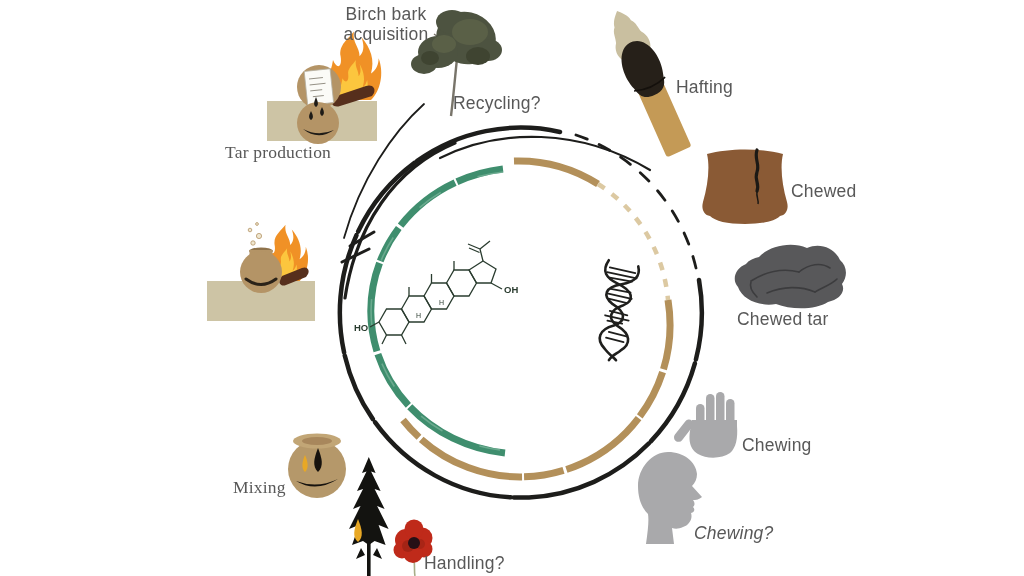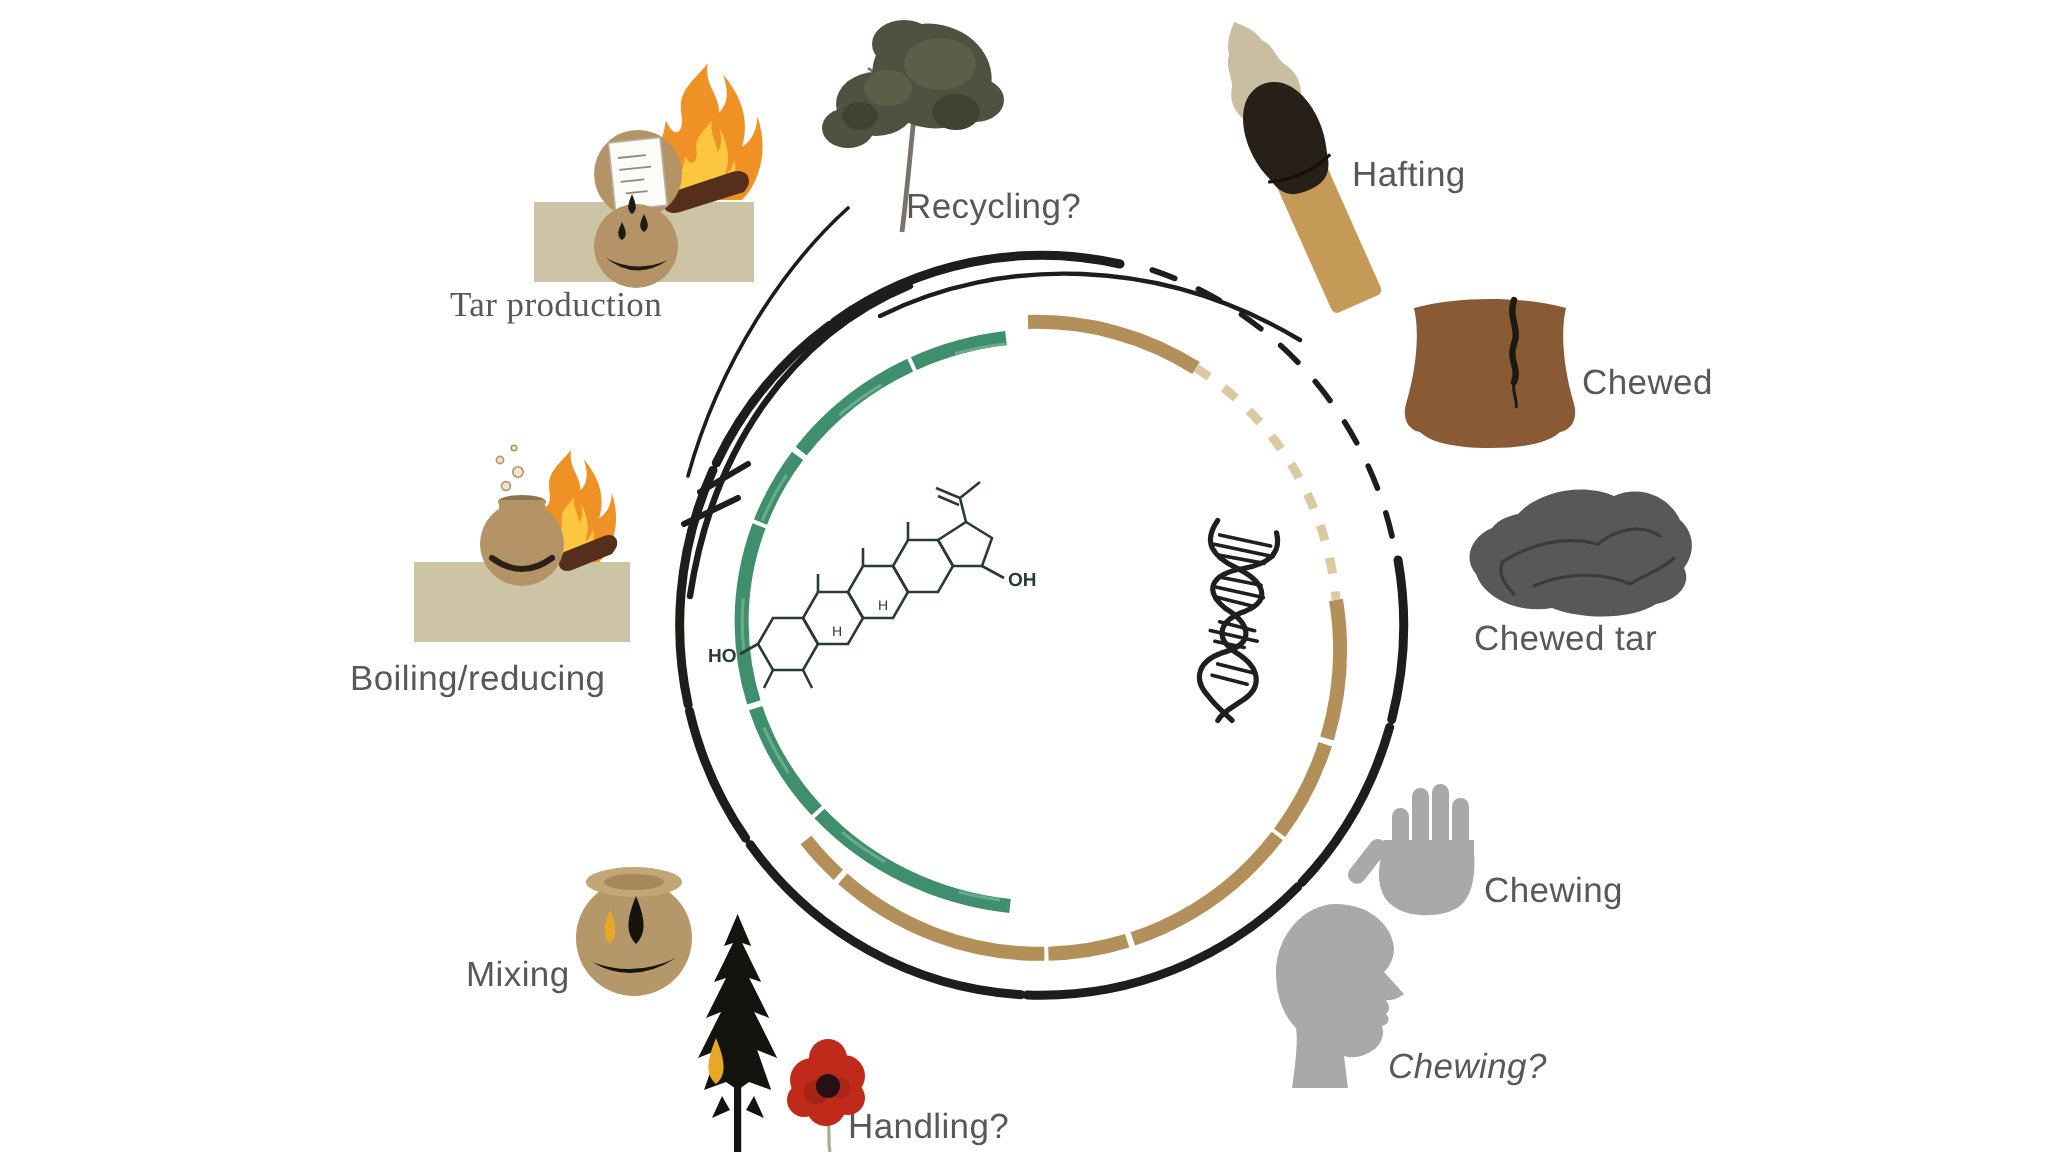--- a/index.html
+++ b/index.html
@@ -217,24 +217,27 @@
   </g>
 
   <g transform="translate(636,452)" fill="#a9a9ab">
     <path d="M32,0 C48,0 60,10 61,22 C61,27 59,31 56,34 L66,45 C62,48 60,48 57,48
              C59,51 59,53 57,55 C59,57 59,60 55,61 C57,67 53,73 47,75
              C43,77 39,77 36,76 L38,92 L10,92 C12,78 13,68 12,62
              C5,55 2,45 2,34 C2,16 16,0 32,0 Z"></path>
   </g>
 </svg>
 
+<div class="lbl center" style="left:336px;top:4px;width:100px;">
+  <span style="display:block">Birch bark</span>
+  <span style="display:block">acquisition</span>
+</div>
 <div class="lbl" style="left:453px;top:81px;margin-top:12px;">Recycling?</div>
 <div class="lbl" style="left:676px;top:77px;">Hafting</div>
 <div class="lbl" style="left:791px;top:181px;">Chewed</div>
 <div class="lbl" style="left:737px;top:309px;">Chewed tar</div>
 <div class="lbl" style="left:742px;top:435px;">Chewing</div>
 <div class="lbl" style="left:694px;top:523px;font-style:italic;">Chewing?</div>
 <div class="lbl" style="left:424px;top:553px;">Handling?</div>
-<div class="lbl" style="left:233px;top:477px;">Mixing</div>
-<div class="lbl" style="left:175px;top:329px;">Boiling/reducing</div>
+<div class="lbl" style="left:233px;top:477px;font-family:Liberation Serif, serif;">Mixing</div>
 <div class="lbl" style="left:225px;top:142px;font-family:Liberation Serif, serif;">Tar production</div>
 
 </div>
 
 </body></html>

